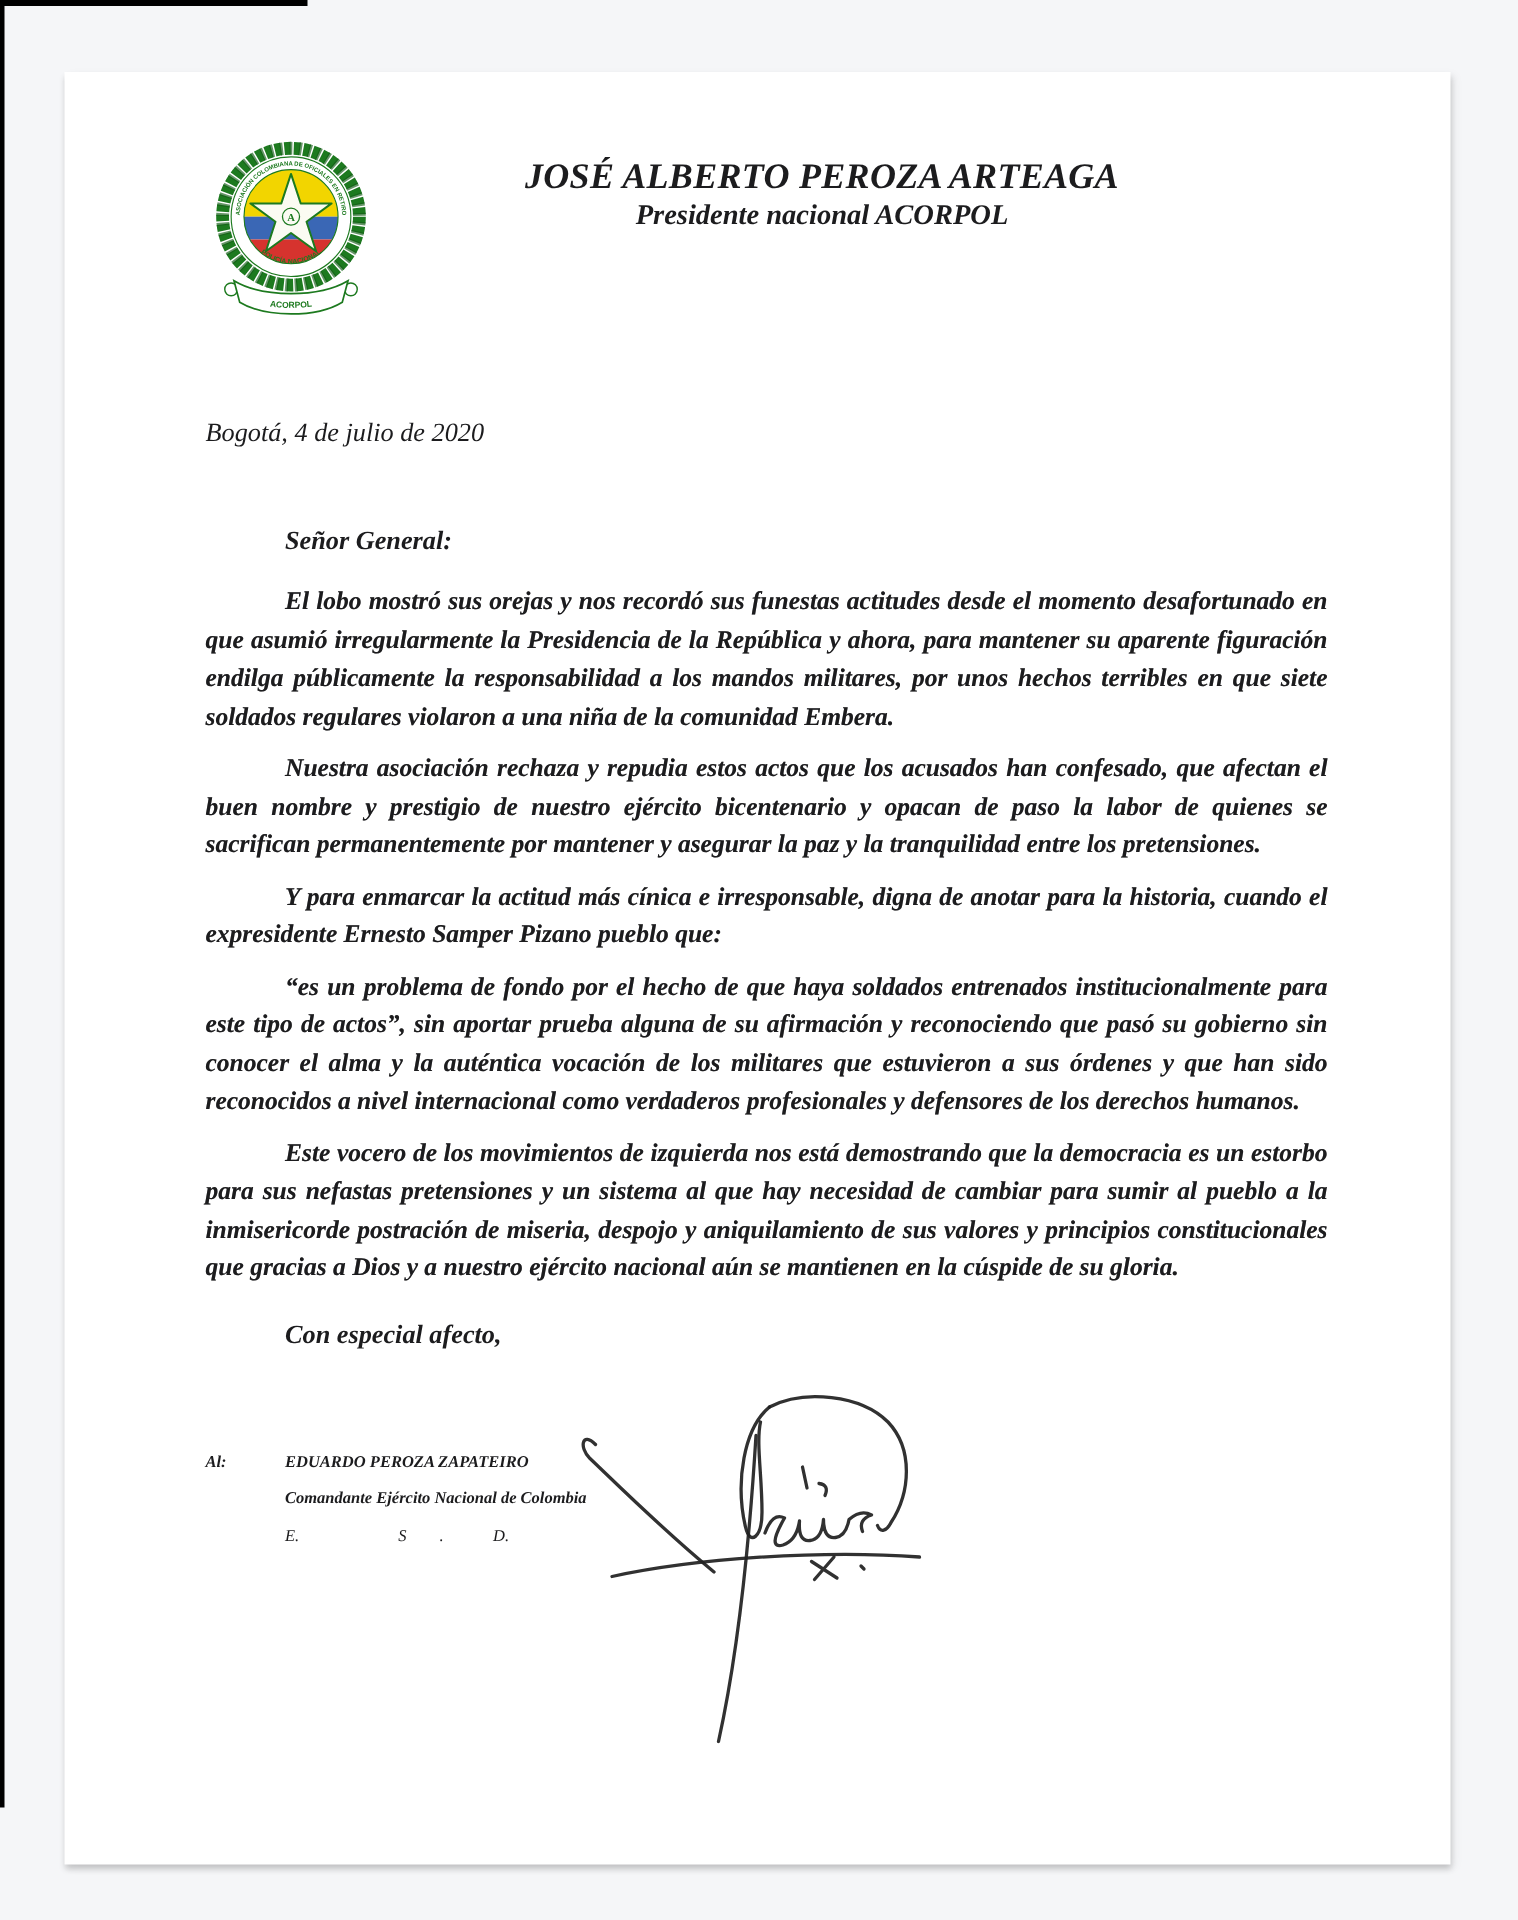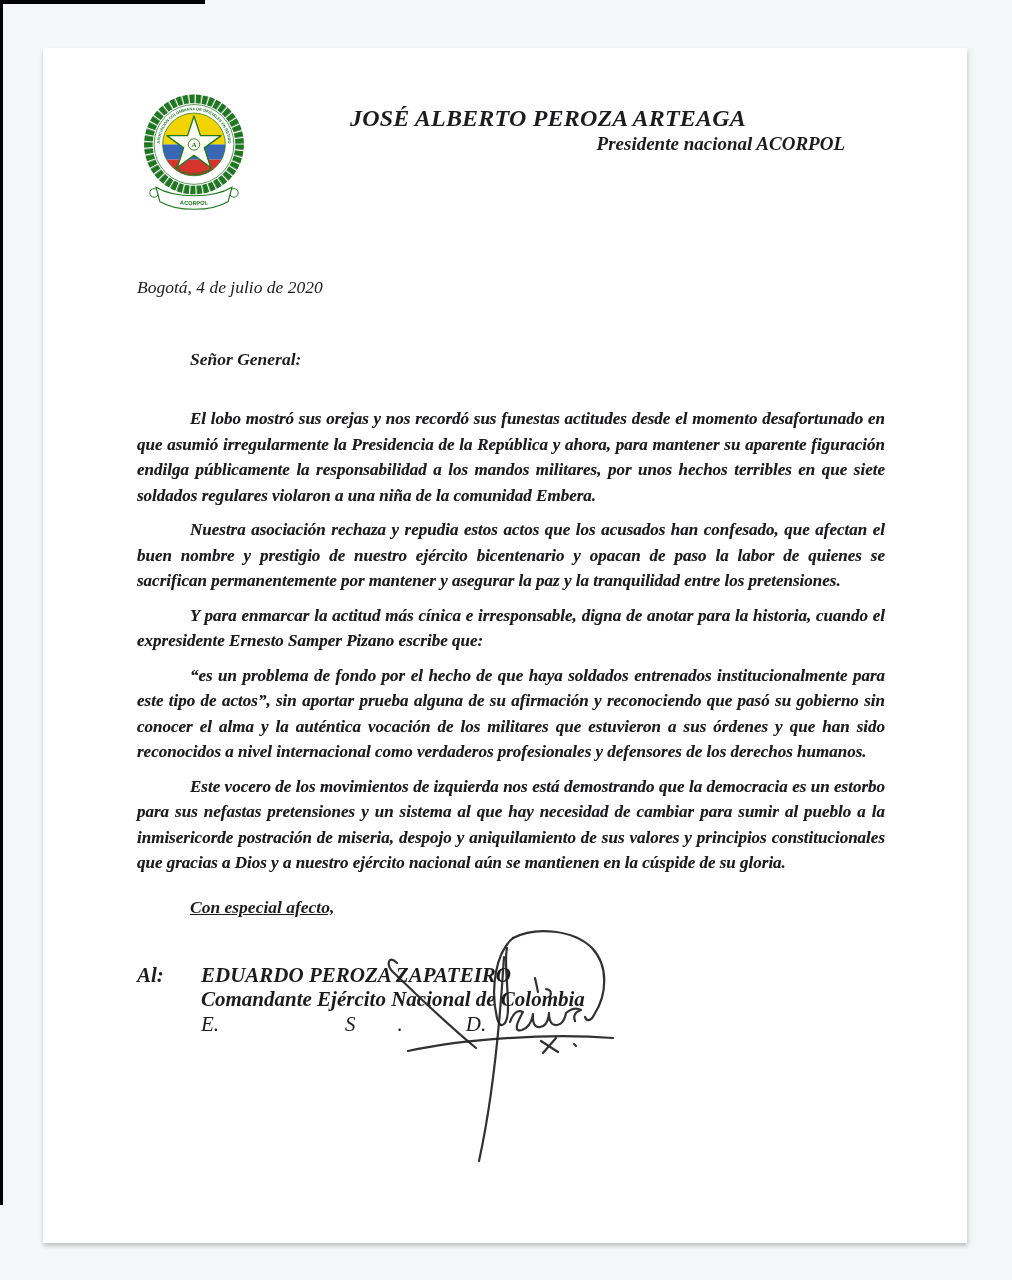--- a/index.html
+++ b/index.html
@@ -11,29 +11,29 @@
         box-shadow:0 3px 4px rgba(0,0,0,.18),3px 2px 6px rgba(0,0,0,.05);
         padding:0;box-sizing:border-box;color:#1c1c1e;}
   .inner{position:relative;width:100%;height:100%;padding:0 82px 0 94px;box-sizing:border-box;}
   
   .header-row{display:flex;align-items:flex-start;margin:0;padding-top:42px;}
   .crest{width:114px;flex:0 0 114px;}
   .header-text{flex:1;text-align:center;padding-top:16px;padding-right:40px;
                font-style:italic;font-weight:bold;line-height:25px;}
   .hdr-rank{font-size:19px;}
   .hdr-name{font-size:24px;letter-spacing:.2px;}
-  .hdr-title{font-size:19px;text-align:right;}
+  .hdr-title{font-size:19px;}
   
   .date{margin:54px 0 12px 0;font-size:17.5px;font-weight:normal;font-style:italic;line-height:26px;}
   .salutation{margin:46px 0 0 53px;font-size:17.5px;font-weight:bold;font-style:italic;line-height:26px;}
-  .body-block{margin-top:34px;}
+  .body-block{margin-top:15px;}
   .body-par{margin:0 0 9px 0;font-size:17px;line-height:25.5px;font-weight:bold;font-style:italic;
             text-align:justify;text-indent:53px;text-shadow:0 0 .4px rgba(28,28,30,.5);}
-  .closing{margin:18px 0 0 53px;font-size:17.5px;font-weight:bold;font-style:italic;line-height:26px;text-decoration:underline;}
-  .recipient{display:flex;margin-top:43px;font-style:italic;font-size:21px;line-height:24.5px;gap:11px;}
+  .closing{margin:18px 0 0 53px;font-size:17.5px;font-weight:bold;font-style:italic;line-height:26px;}
+  .recipient{display:flex;margin-top:61px;font-style:italic;font-size:11px;line-height:24.5px;}
   .recipient .al{width:53px;font-weight:bold;}
   .r-light{font-weight:normal;}
   .r-bold{font-weight:bold;}
   .signature{position:absolute;left:340px;top:877px;width:290px;height:245px;pointer-events:none;}
   .sig-stroke{fill:none;stroke:#202020;stroke-width:2.2;stroke-linecap:round;stroke-linejoin:round;opacity:.92;}
   .crest-band-text{font-family:"Liberation Sans","DejaVu Sans",sans-serif;font-weight:bold;}
 </style>
 </head>
 <body>
 
@@ -92,21 +92,21 @@
           <div class="hdr-title">Presidente nacional ACORPOL</div>
         </div>
       </div>
 
       <p class="date">Bogotá, 4 de julio de 2020</p>
       <p class="salutation">Señor General:</p>
 
       <div class="body-block">
         <p class="body-par">El lobo mostró sus orejas y nos recordó sus funestas actitudes desde el momento desafortunado en que asumió irregularmente la Presidencia de la República y ahora, para mantener su aparente figuración endilga públicamente la responsabilidad a los mandos militares, por unos hechos terribles en que siete soldados regulares violaron a una niña de la comunidad Embera.</p>
         <p class="body-par">Nuestra asociación rechaza y repudia estos actos que los acusados han confesado, que afectan el buen nombre y prestigio de nuestro ejército bicentenario y opacan de paso la labor de quienes se sacrifican permanentemente por mantener y asegurar la paz y la tranquilidad entre los pretensiones.</p>
-        <p class="body-par">Y para enmarcar la actitud más cínica e irresponsable, digna de anotar para la historia, cuando el expresidente Ernesto Samper Pizano escribe que:</p>
+        <p class="body-par">Y para enmarcar la actitud más cínica e irresponsable, digna de anotar para la historia, cuando el expresidente Ernesto Samper Pizano pueblo que:</p>
         <p class="body-par">“es un problema de fondo por el hecho de que haya soldados entrenados institucionalmente para este tipo de actos”, sin aportar prueba alguna de su afirmación y reconociendo que pasó su gobierno sin conocer el alma y la auténtica vocación de los militares que estuvieron a sus órdenes y que han sido reconocidos a nivel internacional como verdaderos profesionales y defensores de los derechos humanos.</p>
         <p class="body-par">Este vocero de los movimientos de izquierda nos está demostrando que la democracia es un estorbo para sus nefastas pretensiones y un sistema al que hay necesidad de cambiar para sumir al pueblo a la inmisericorde postración de miseria, despojo y aniquilamiento de sus valores y principios constitucionales que gracias a Dios y a nuestro ejército nacional aún se mantienen en la cúspide de su gloria.</p>
       </div>
 
       <p class="closing">Con especial afecto,</p>
 
       <div class="recipient">
         <div class="al">Al:</div>
         <div class="rlines">
           <div class="r-bold">EDUARDO PEROZA ZAPATEIRO</div>

